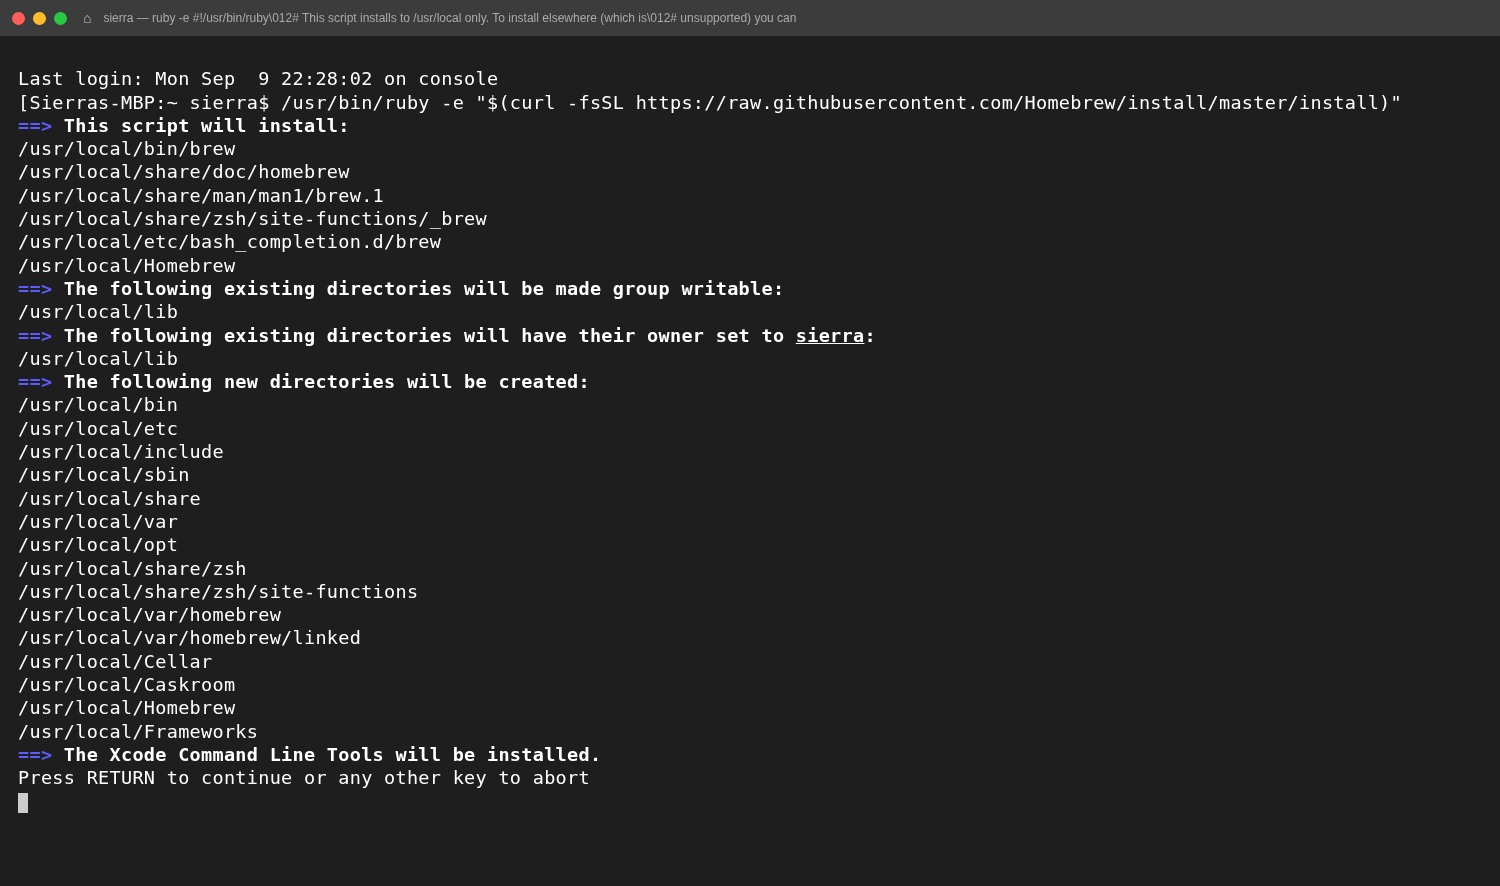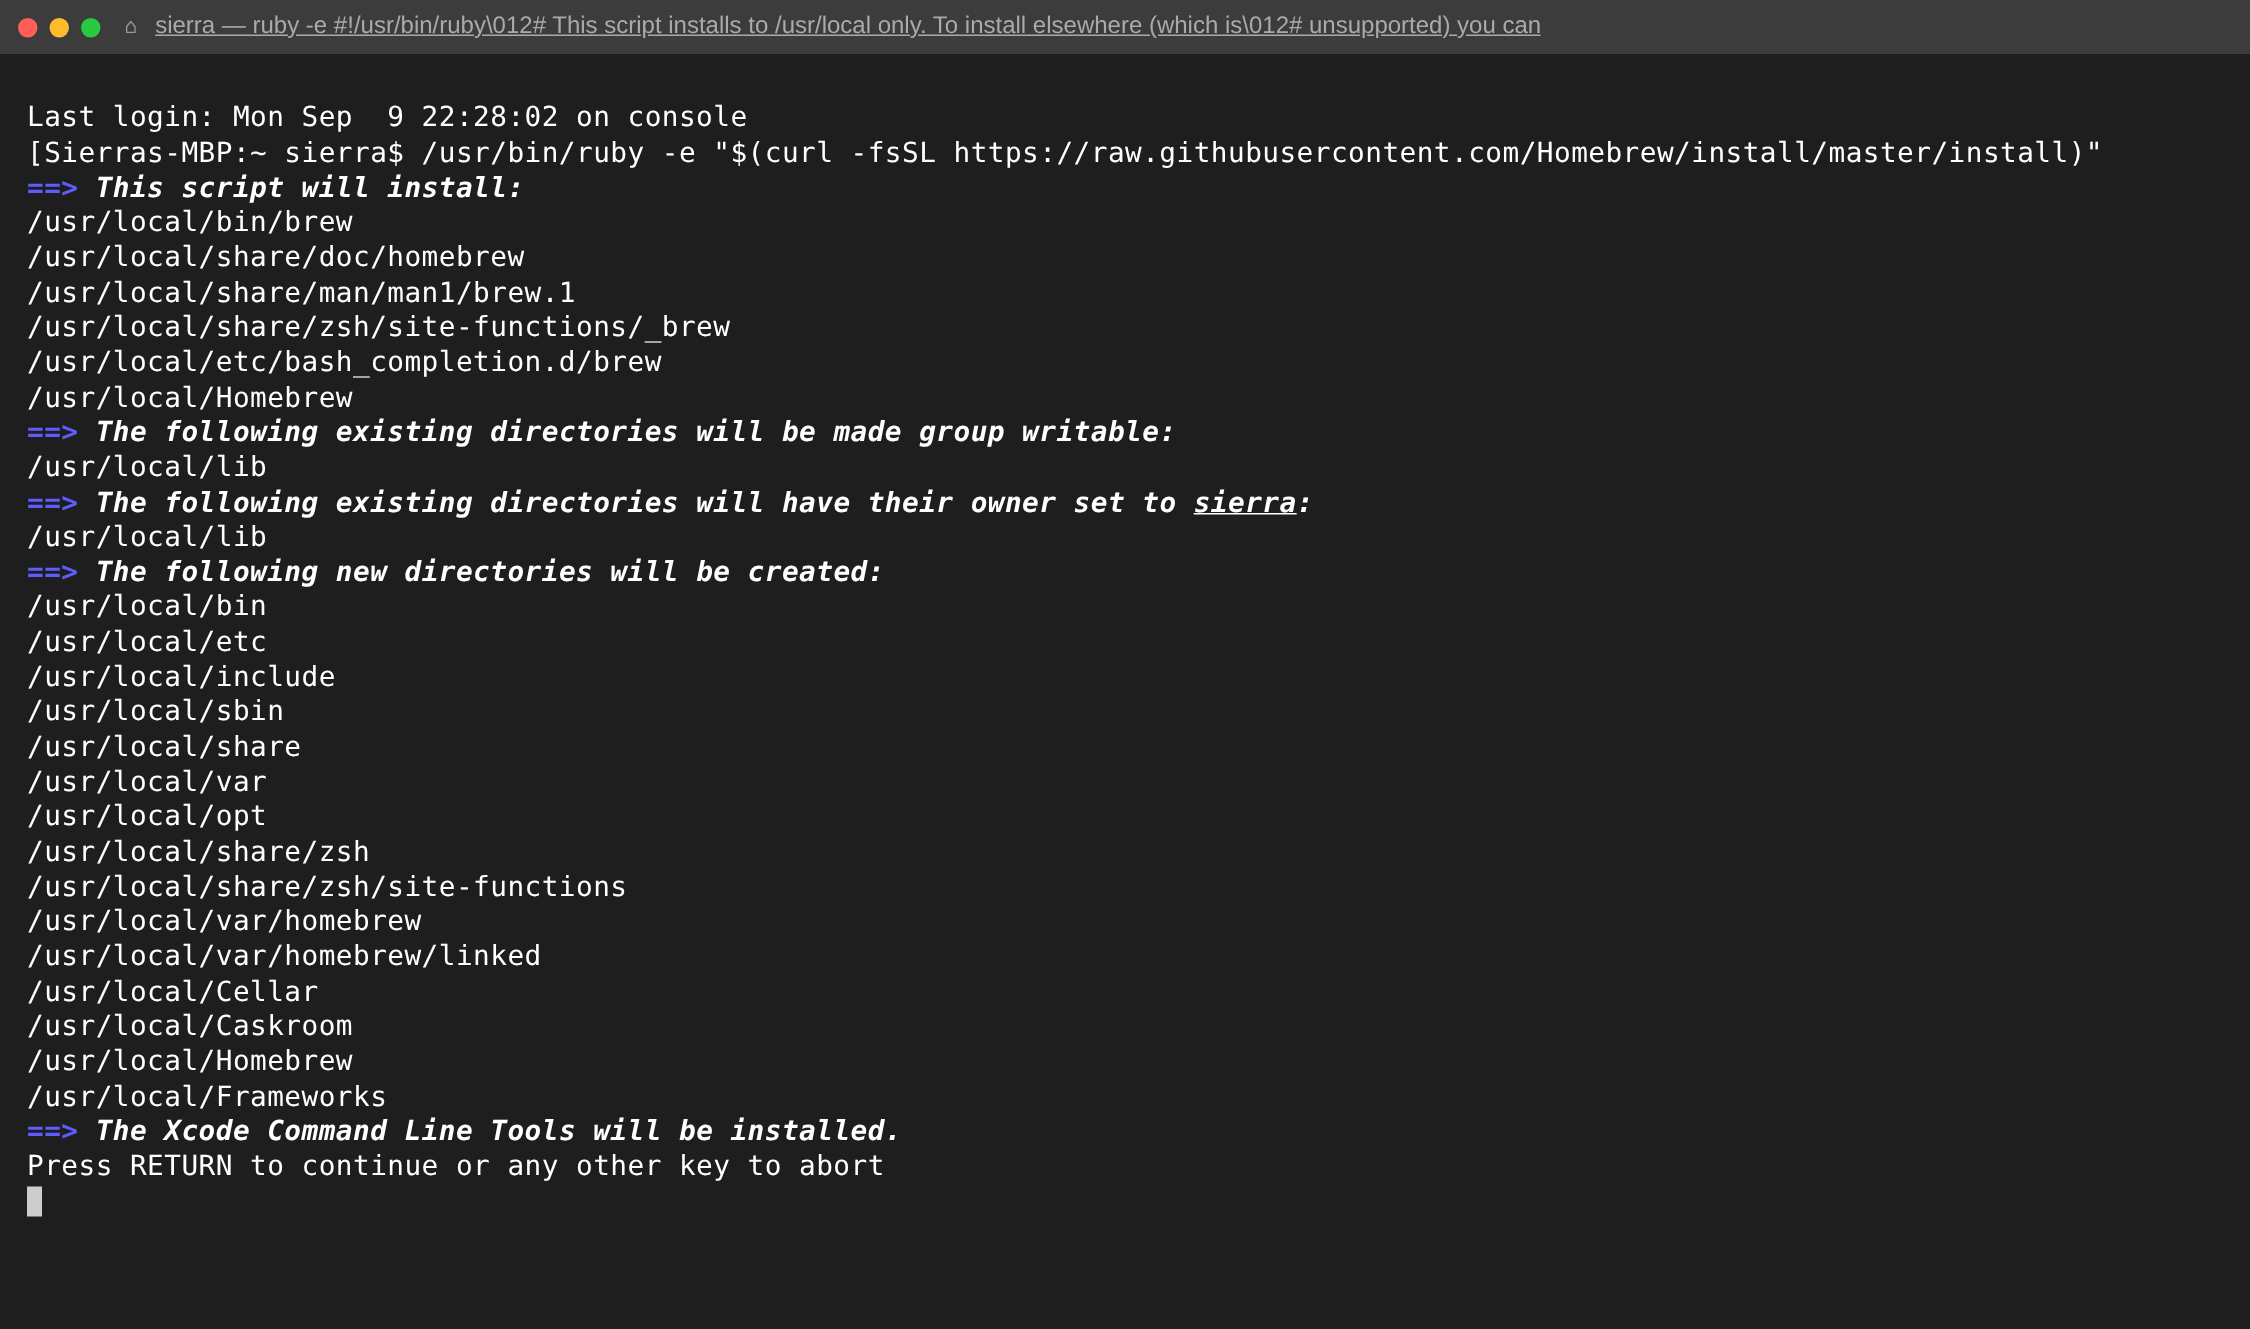--- a/index.html
+++ b/index.html
@@ -36,42 +36,40 @@
     .close-light { background: #ff5f57; }
     .minimize-light { background: #ffbd2e; }
     .maximize-light { background: #28ca42; }
     .home-icon {
       margin-left: 8px;
       color: #999;
       font-size: 14px;
     }
     .window-title {
       color: #aaa;
-      font-size: 16px;
+      font-size: 12px;
       font-family: -apple-system, BlinkMacSystemFont, 'Helvetica Neue', sans-serif;
       margin-left: 4px;
       white-space: nowrap;
       overflow: hidden;
-      text-decoration: underline;
     }
     .terminal-content {
       padding: 8px 18px;
       font-size: 18.5px;
       line-height: 23.3px;
       font-weight: 500;
       letter-spacing: 0.3px;
       white-space: pre;
     }
     .arrow {
       color: #5d5dff;
       font-weight: bold;
     }
     .bold {
       font-weight: bold;
-      font-style: italic;
     }
     .underline {
       text-decoration: underline;
     }
     .cursor {
       display: inline-block;
       width: 10px;
       height: 20px;
       background: #ccc;
       vertical-align: middle;

